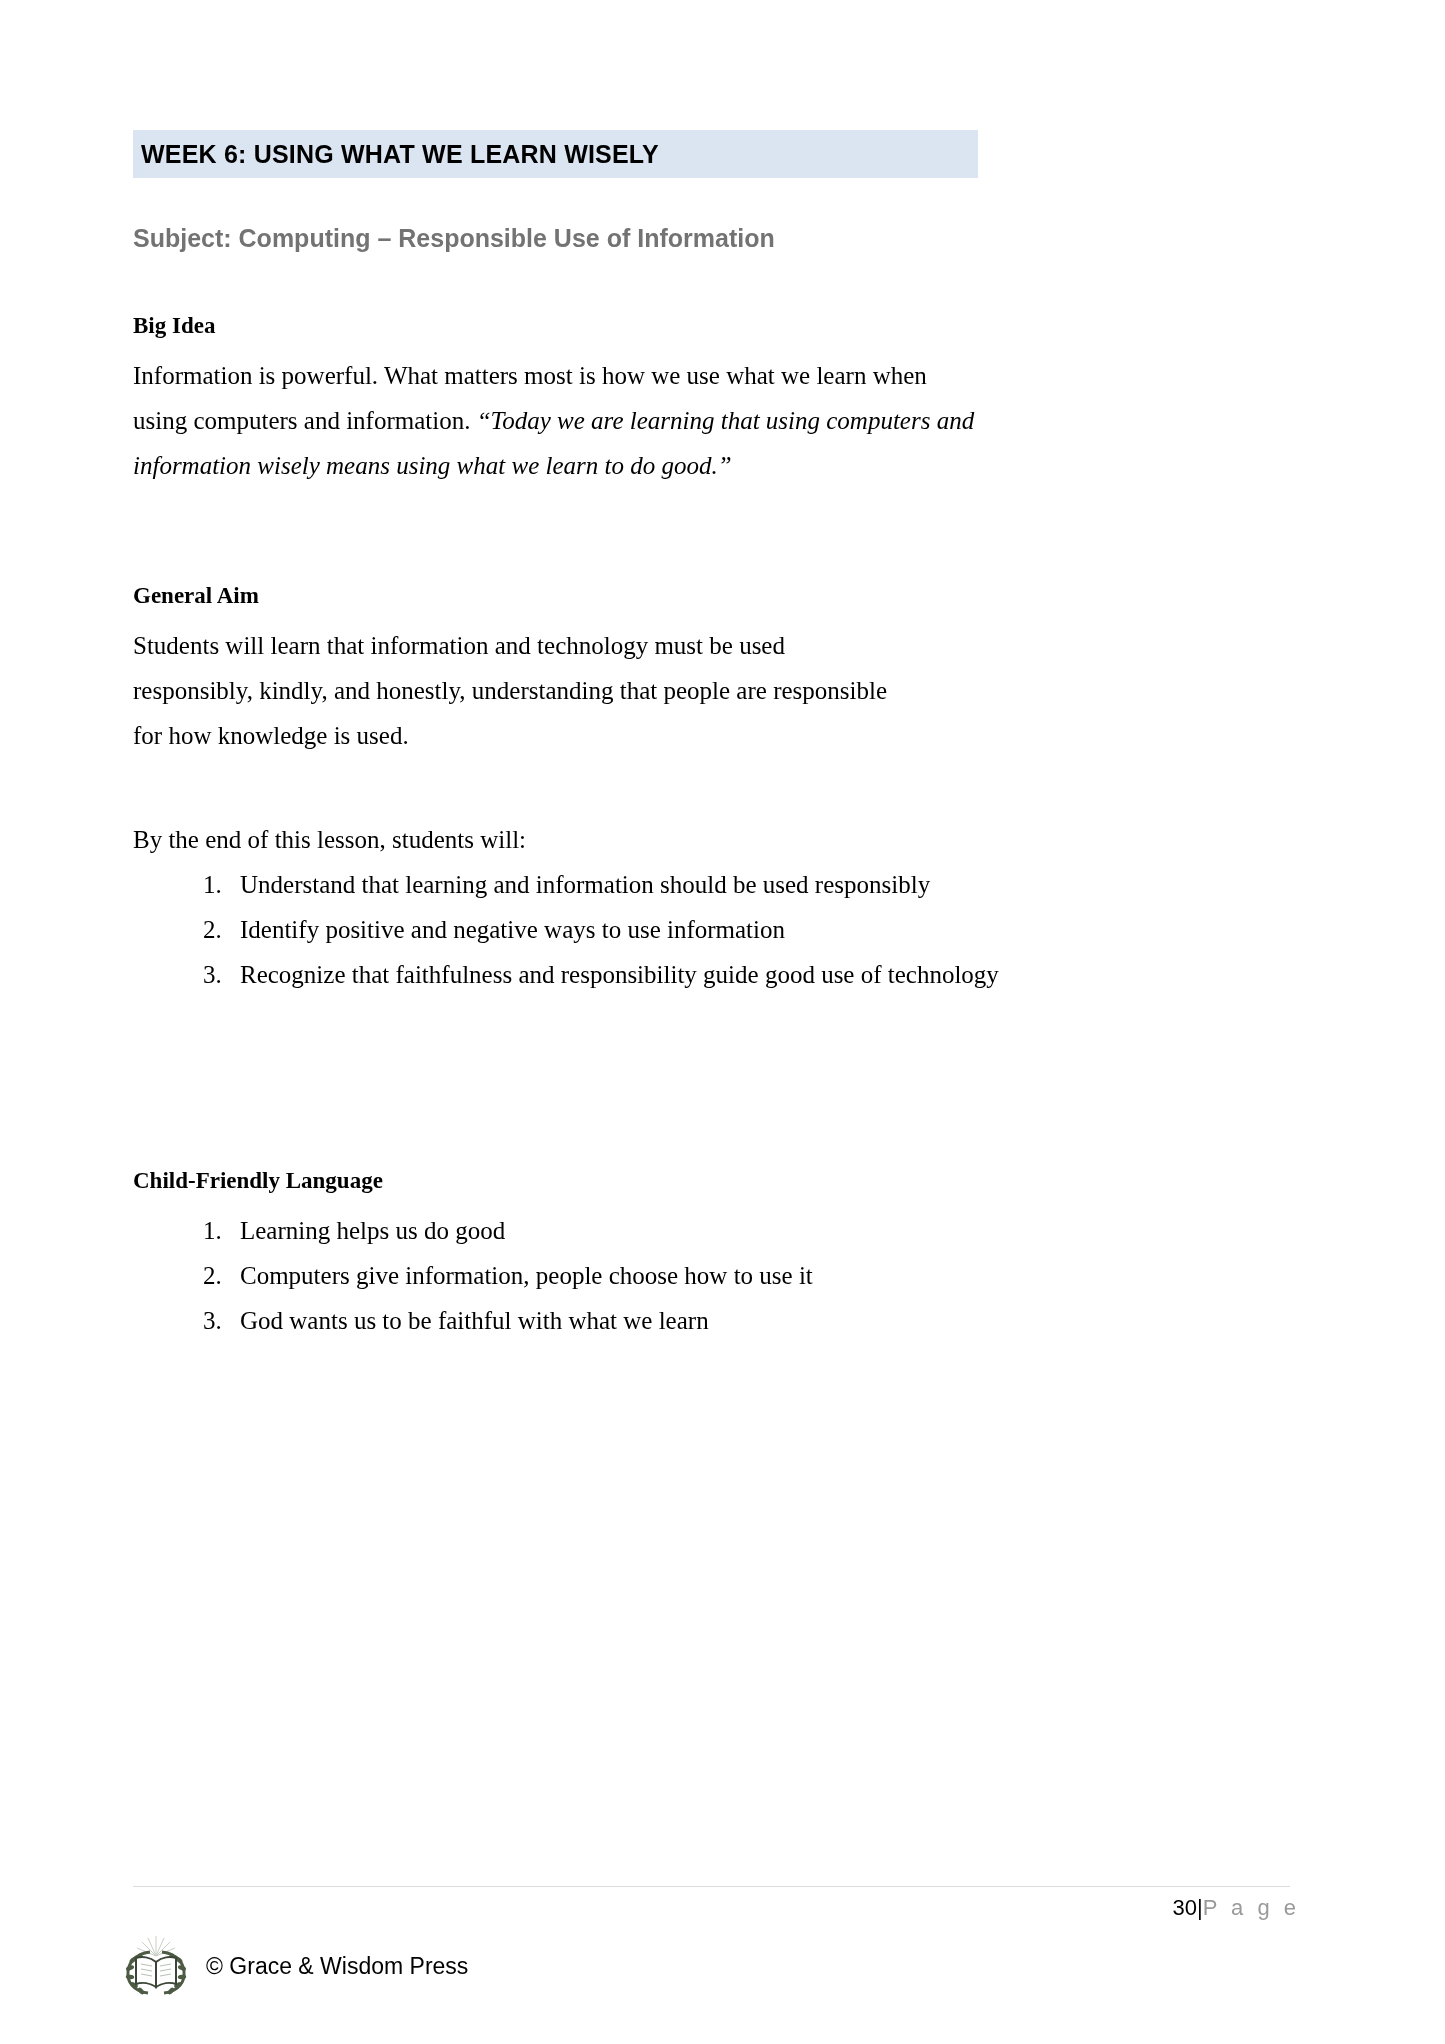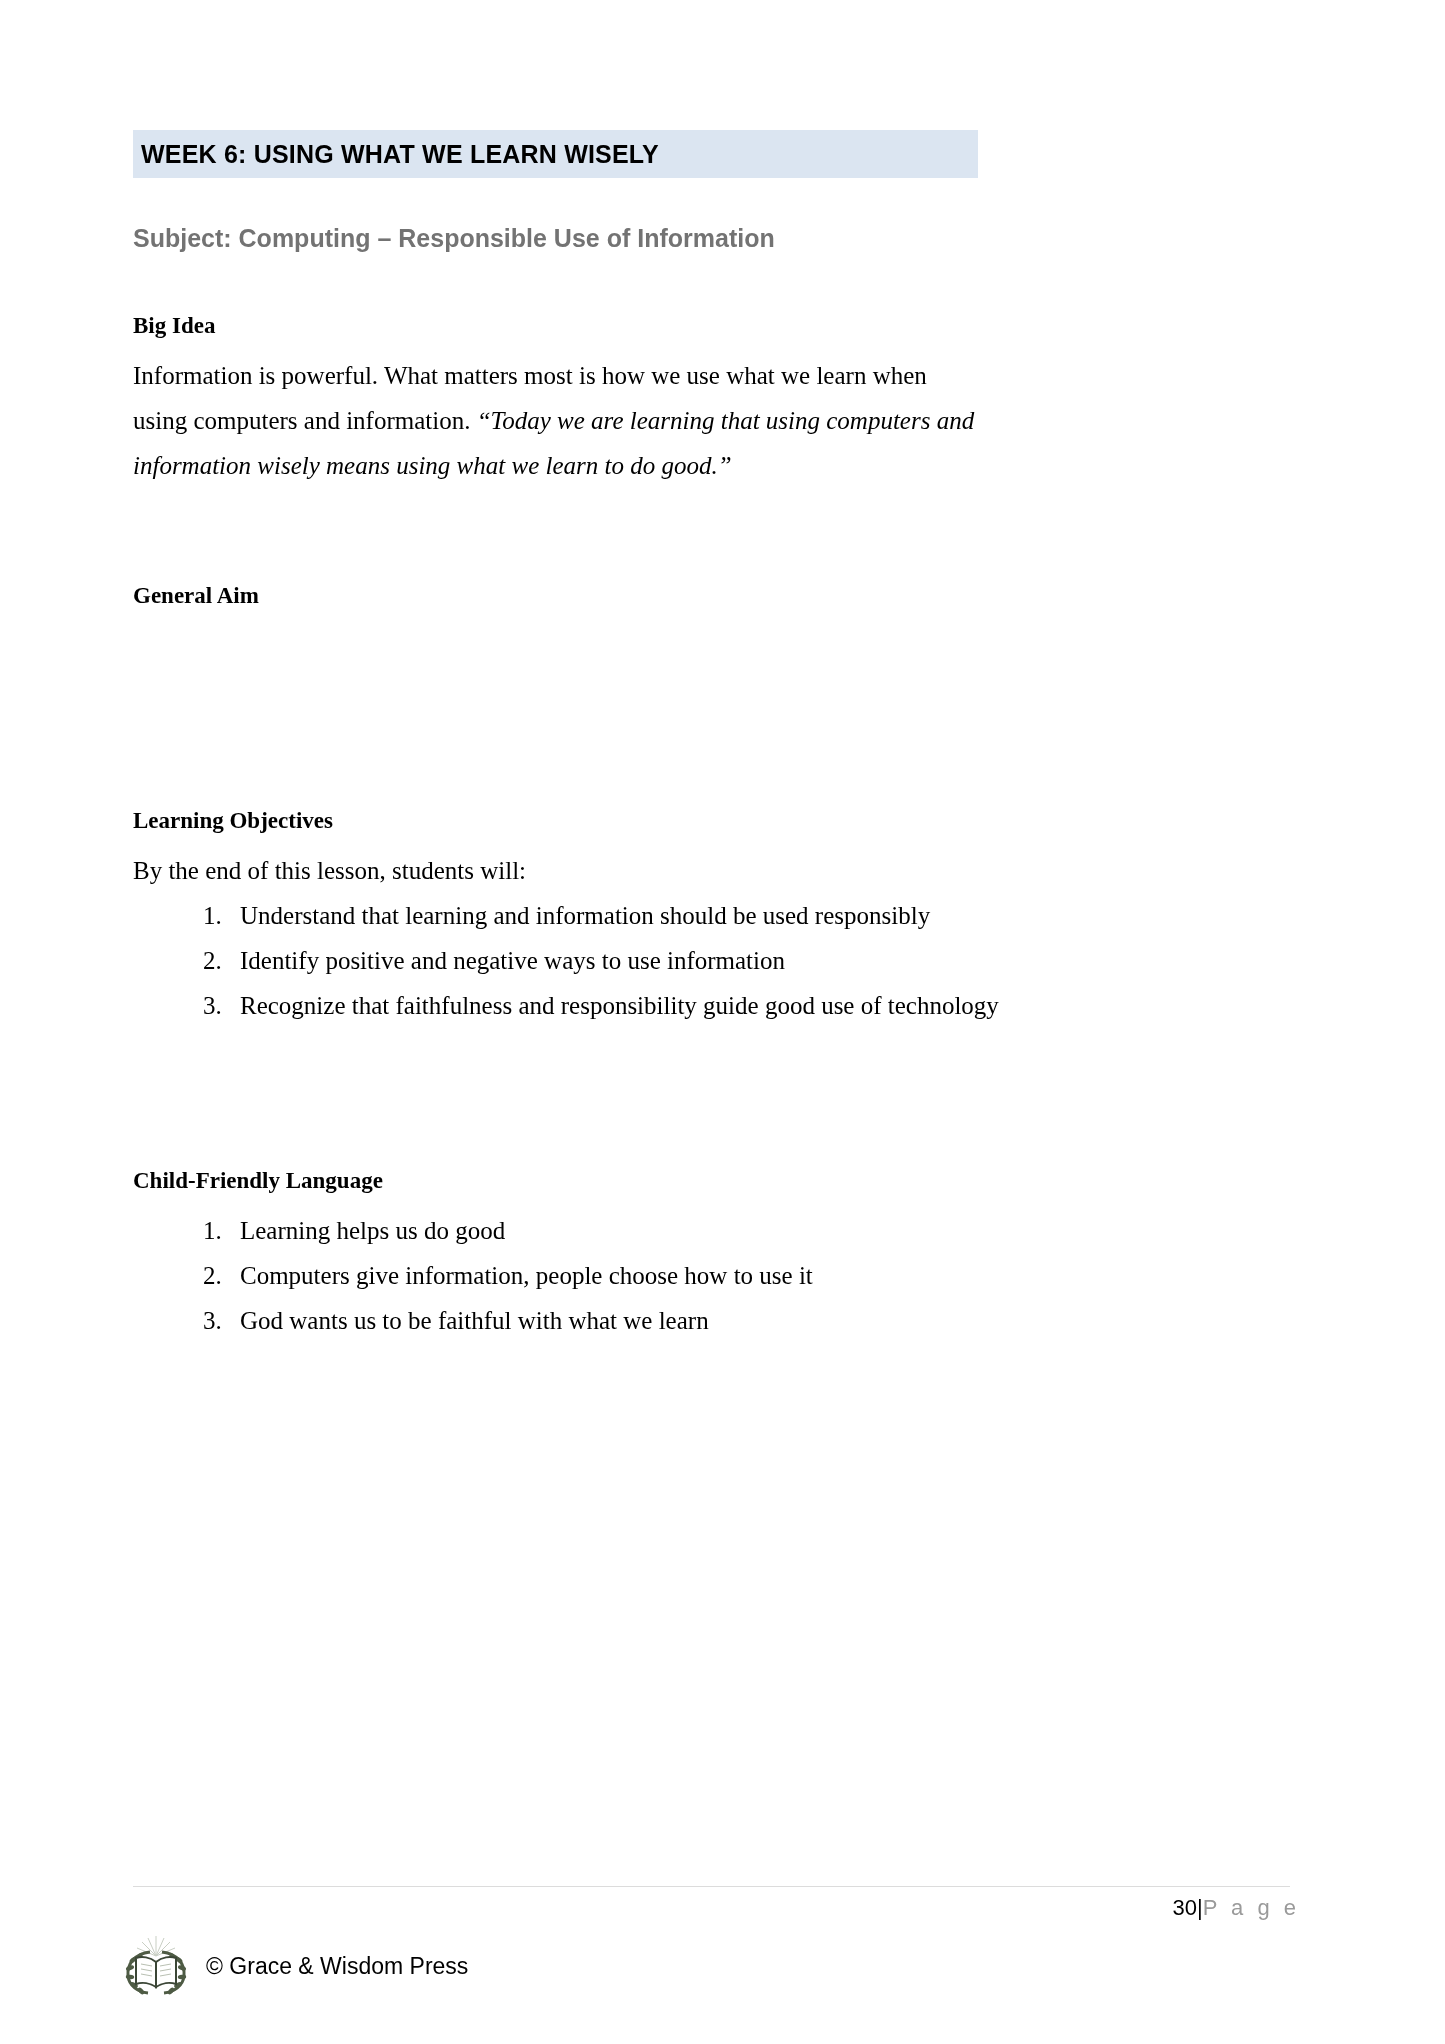--- a/index.html
+++ b/index.html
@@ -159,24 +159,24 @@
 
   <div class="subject">Subject: Computing – Responsible Use of Information</div>
 
   <div class="section" style="top:310px;">
     <h3 class="section-head">Big Idea</h3>
     <p class="body-text" style="margin-top:12px; width:845px;"><span>Information is powerful. What matters most is how we use what we learn when using computers and information. </span><span class="quote">“Today we are learning that using computers and information wisely means using what we learn to do good.”</span></p>
   </div>
 
   <div class="section" style="top:580px;">
     <h3 class="section-head">General Aim</h3>
+    <p class="body-text" style="margin-top:12px; width:760px;">Students will learn that information and technology must be used responsibly, kindly, and honestly, understanding that people are responsible for how knowledge is used.</p>
   </div>
 
   <div class="section" style="top:805px;">
-    <h3 class="section-head">Learning Objectives</h3>
     <p class="body-text" style="margin-top:12px;">By the end of this lesson, students will:</p>
     <ol class="num-list">
       <li style="width:760px;">Understand that learning and information should be used responsibly</li>
       <li style="width:780px;">Identify positive and negative ways to use information</li>
       <li style="width:790px;">Recognize that faithfulness and responsibility guide good use of technology</li>
     </ol>
   </div>
 
   <div class="section" style="top:1165px;">
     <h3 class="section-head">Child-Friendly Language</h3>

